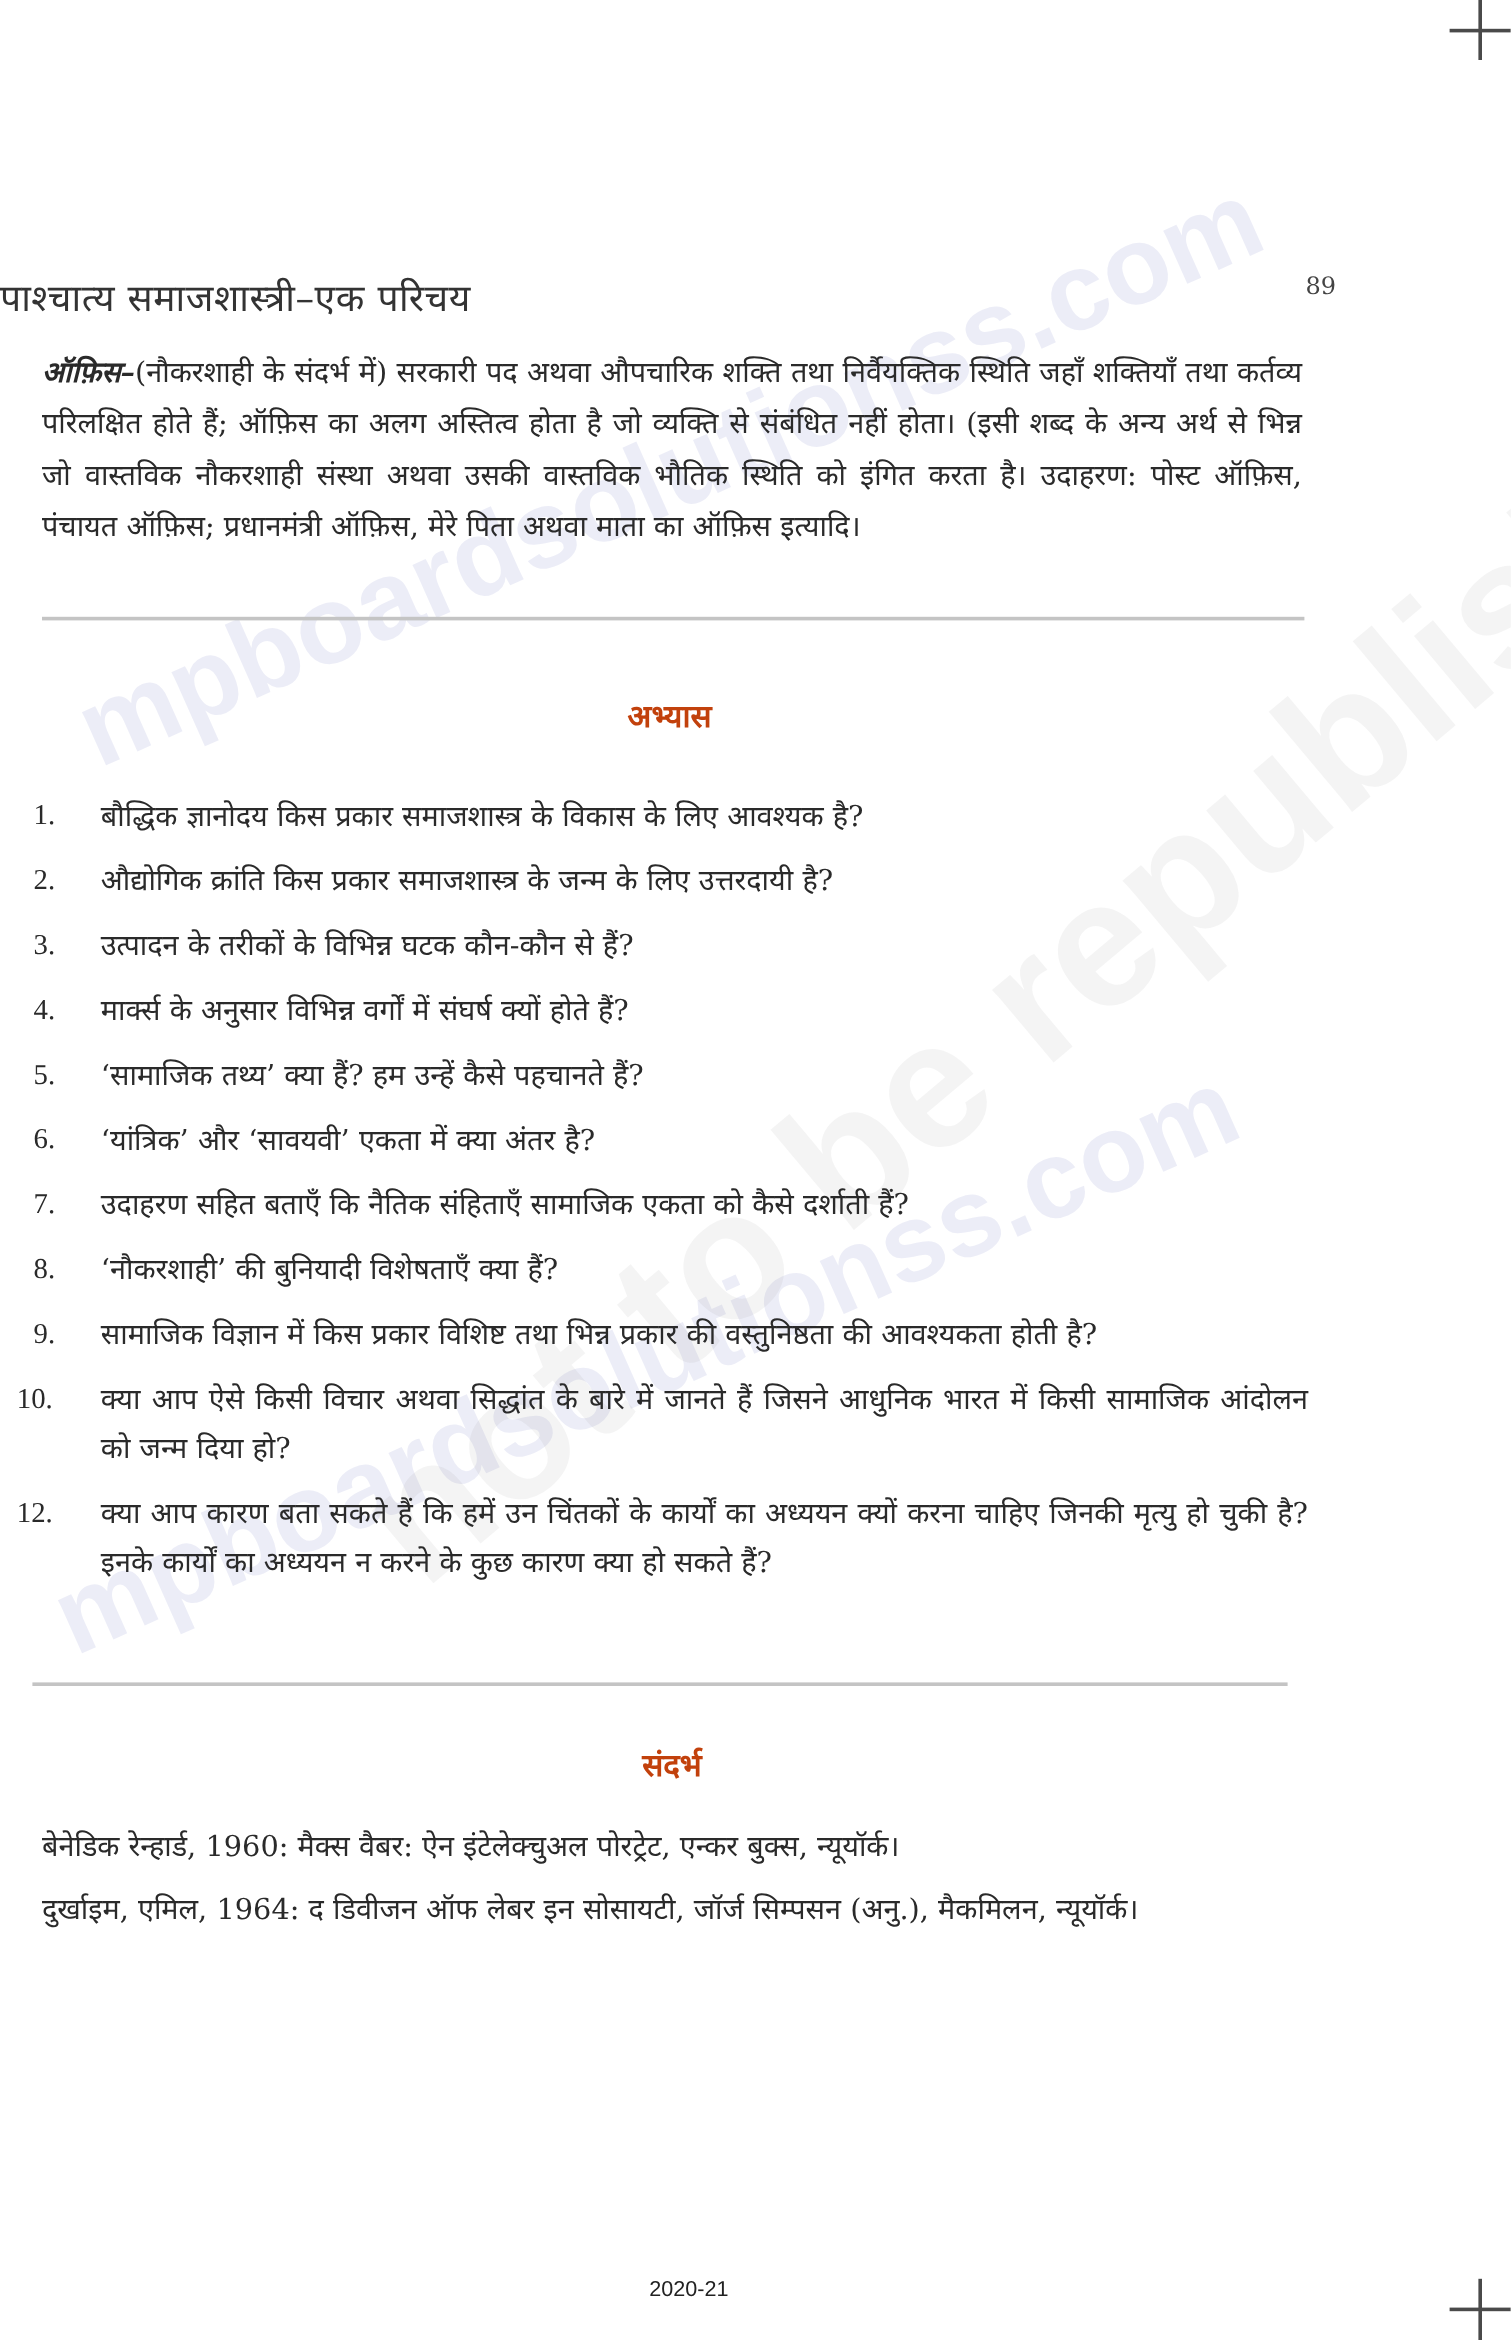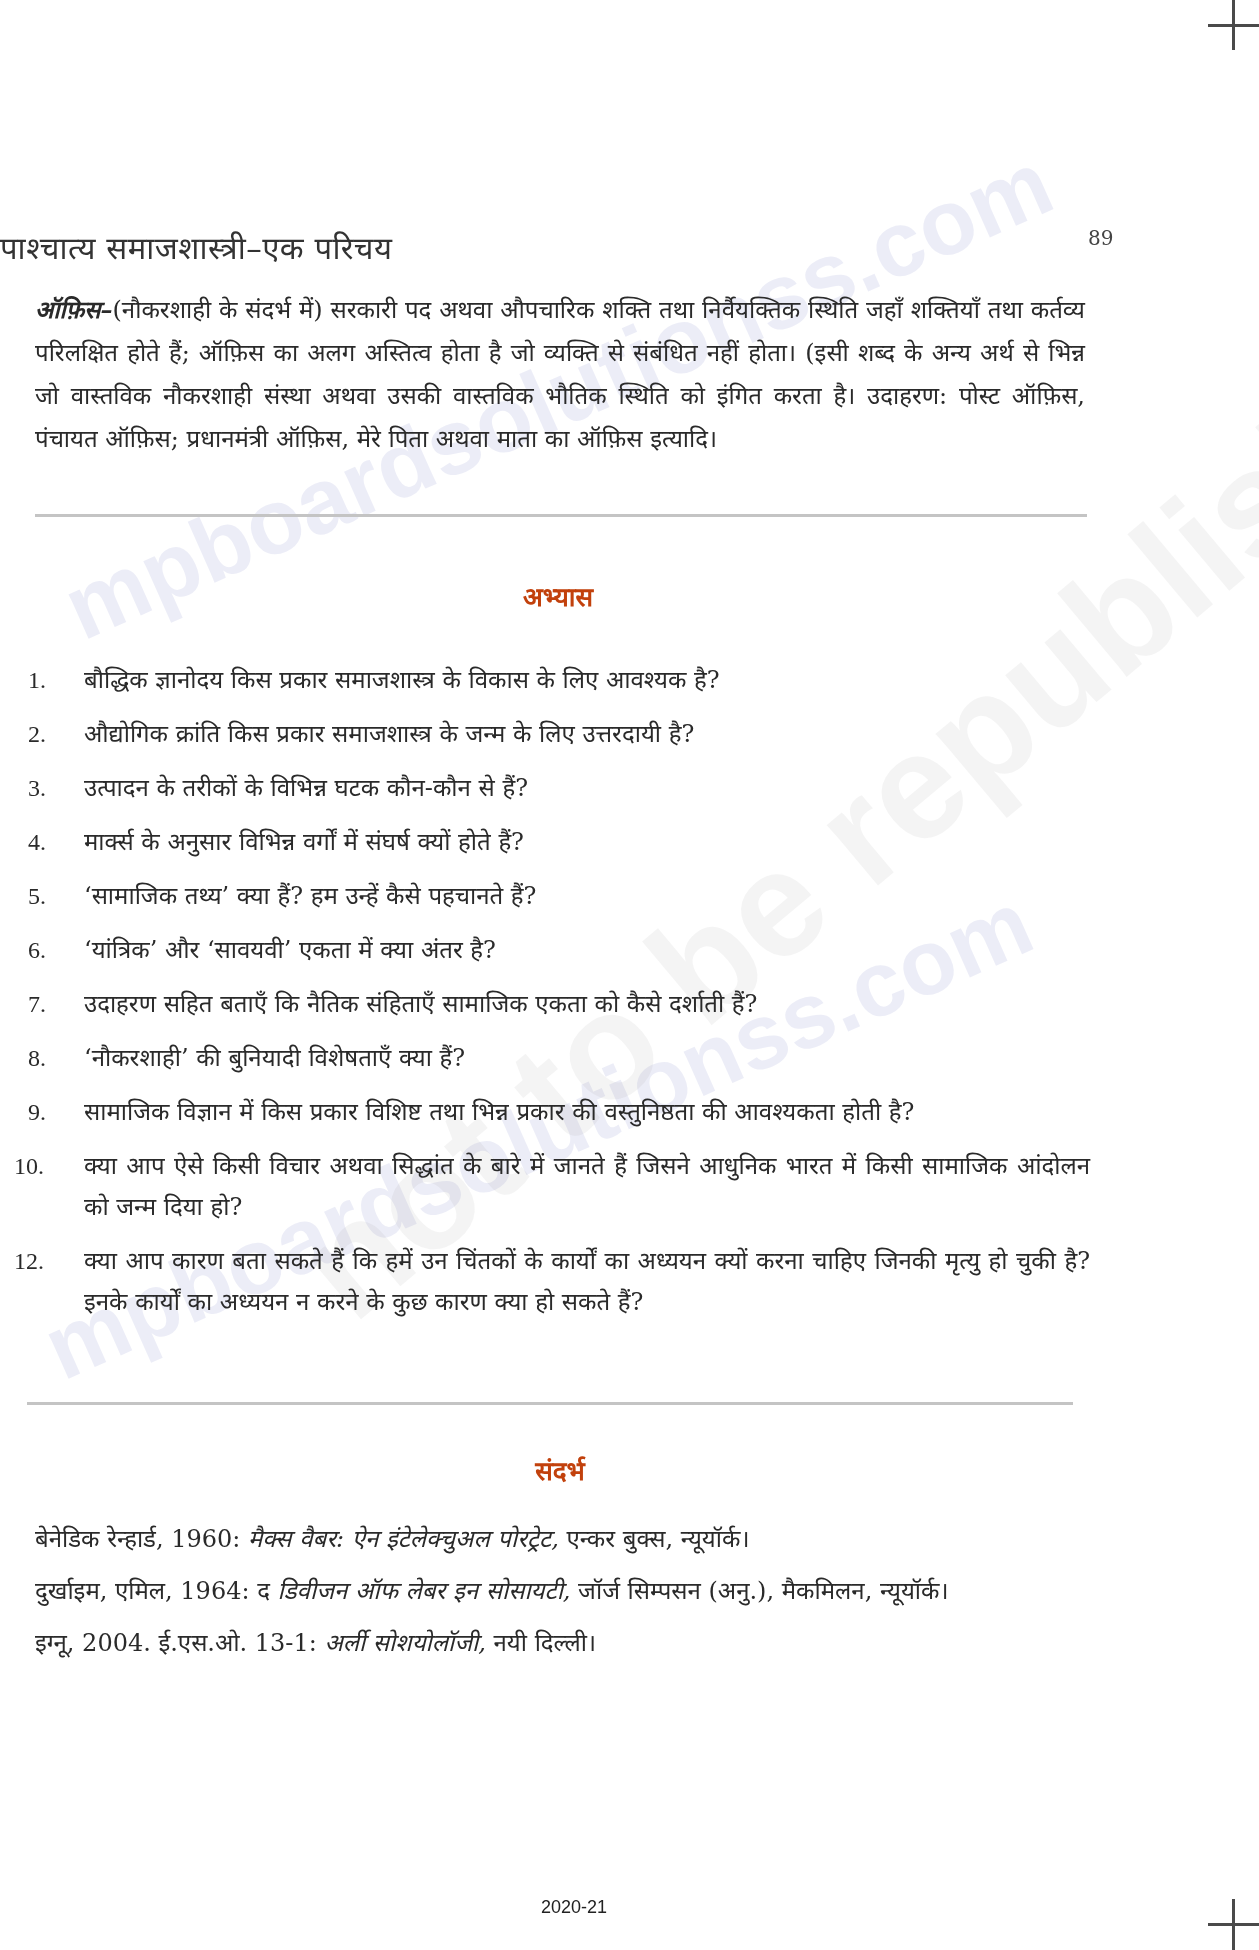--- a/index.html
+++ b/index.html
@@ -101,21 +101,20 @@
     }
     .ref-item {
       font-size: 24px;
       line-height: 40px;
       margin-bottom: 12px;
       padding-left: 32px;
       text-indent: -32px;
       color: #2a2a2a;
     }
     .ref-item .title {
-      font-style: italic;
     }
     .footer {
       position: absolute;
       top: 1897px;
       left: 541px;
       font-family: "Liberation Sans", sans-serif;
       font-size: 18px;
       color: #222;
     }
     .watermark {
@@ -205,18 +204,15 @@
 
 <div class="section-heading" style="top:1452px;left:460px;">संदर्भ</div>
 
 <div class="references">
   <div class="ref-item">
     <span>बेनेडिक रेन्हार्ड, 1960: </span><span class="title">मैक्स वैबर: ऐन इंटेलेक्चुअल पोरट्रेट,</span><span> एन्कर बुक्स, न्यूयॉर्क।</span>
   </div>
   <div class="ref-item">
     <span>दुर्खाइम, एमिल, 1964: द </span><span class="title">डिवीजन ऑफ लेबर इन सोसायटी,</span><span> जॉर्ज सिम्पसन (अनु.), मैकमिलन, न्यूयॉर्क।</span>
   </div>
-  <div class="ref-item">
-    <span>इग्नू, 2004. ई.एस.ओ. 13-1: </span><span class="title">अर्ली सोशयोलॉजी,</span><span> नयी दिल्ली।</span>
-  </div>
 </div>
 
 <div class="footer">2020-21</div>
 
 </body></html>

